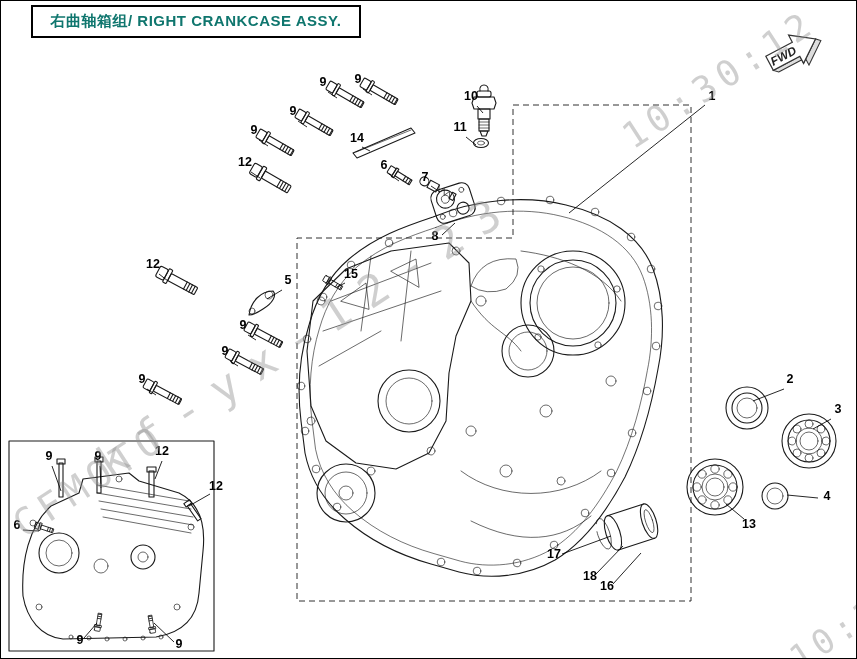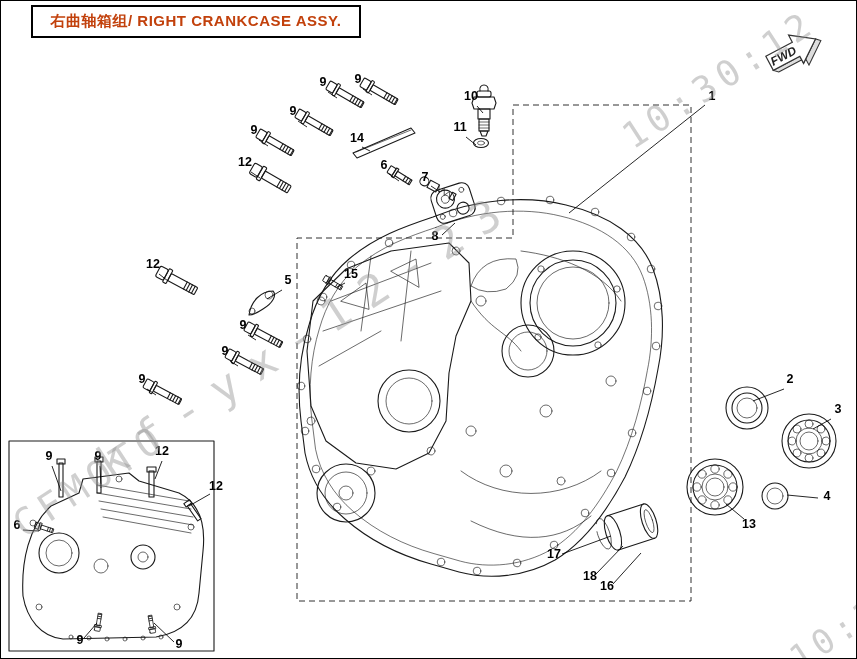--- a/index.html
+++ b/index.html
@@ -9,21 +9,21 @@
   .part{fill:none;stroke:#1a1a1a;stroke-width:1.1;stroke-linejoin:round;stroke-linecap:round;}
   .thin{fill:none;stroke:#1a1a1a;stroke-width:0.65;stroke-linejoin:round;}
   .dashed{fill:none;stroke:#1a1a1a;stroke-width:0.9;stroke-dasharray:6 4;}
   .leader{stroke:#000;stroke-width:0.85;}
   .callout{font:bold 12.5px "Liberation Sans",sans-serif;fill:#000;text-anchor:middle;}
   .fwd-face{fill:#fff;stroke:#333;stroke-width:1.2;}
   .fwd-side{fill:#ddd;stroke:#333;stroke-width:1;}
   .fwd-text{font:italic bold 12px "Liberation Sans",sans-serif;fill:#222;}
   .title-box{position:absolute;left:30px;top:4px;width:326px;height:29px;z-index:4;
         border:2px solid #000;background:#fff;display:flex;align-items:center;justify-content:center;
-        font-weight:bold;font-size:15px;letter-spacing:0.5px;color:#c2410c;}
+        font-weight:bold;font-size:15px;letter-spacing:0.5px;color:#0f766e;}
   .wm{position:absolute;z-index:3;color:#8f8f8f;opacity:0.42;pointer-events:none;
         font-family:"DejaVu Sans Mono",monospace;transform-origin:left center;white-space:nowrap;}
   .wm-time{left:625px;top:118px;font-size:36px;letter-spacing:6px;transform:rotate(-33deg);}
   .wm-code{left:100px;top:440px;font-size:44px;letter-spacing:18px;transform:rotate(-33deg);}
   .wm-brand{left:16px;top:505px;font-size:38px;letter-spacing:6px;transform:rotate(-33deg);}
   .wm-corner{left:792px;top:640px;font-size:34px;letter-spacing:5px;transform:rotate(-33deg);}
 </style>
 </head>
 <body>
 

